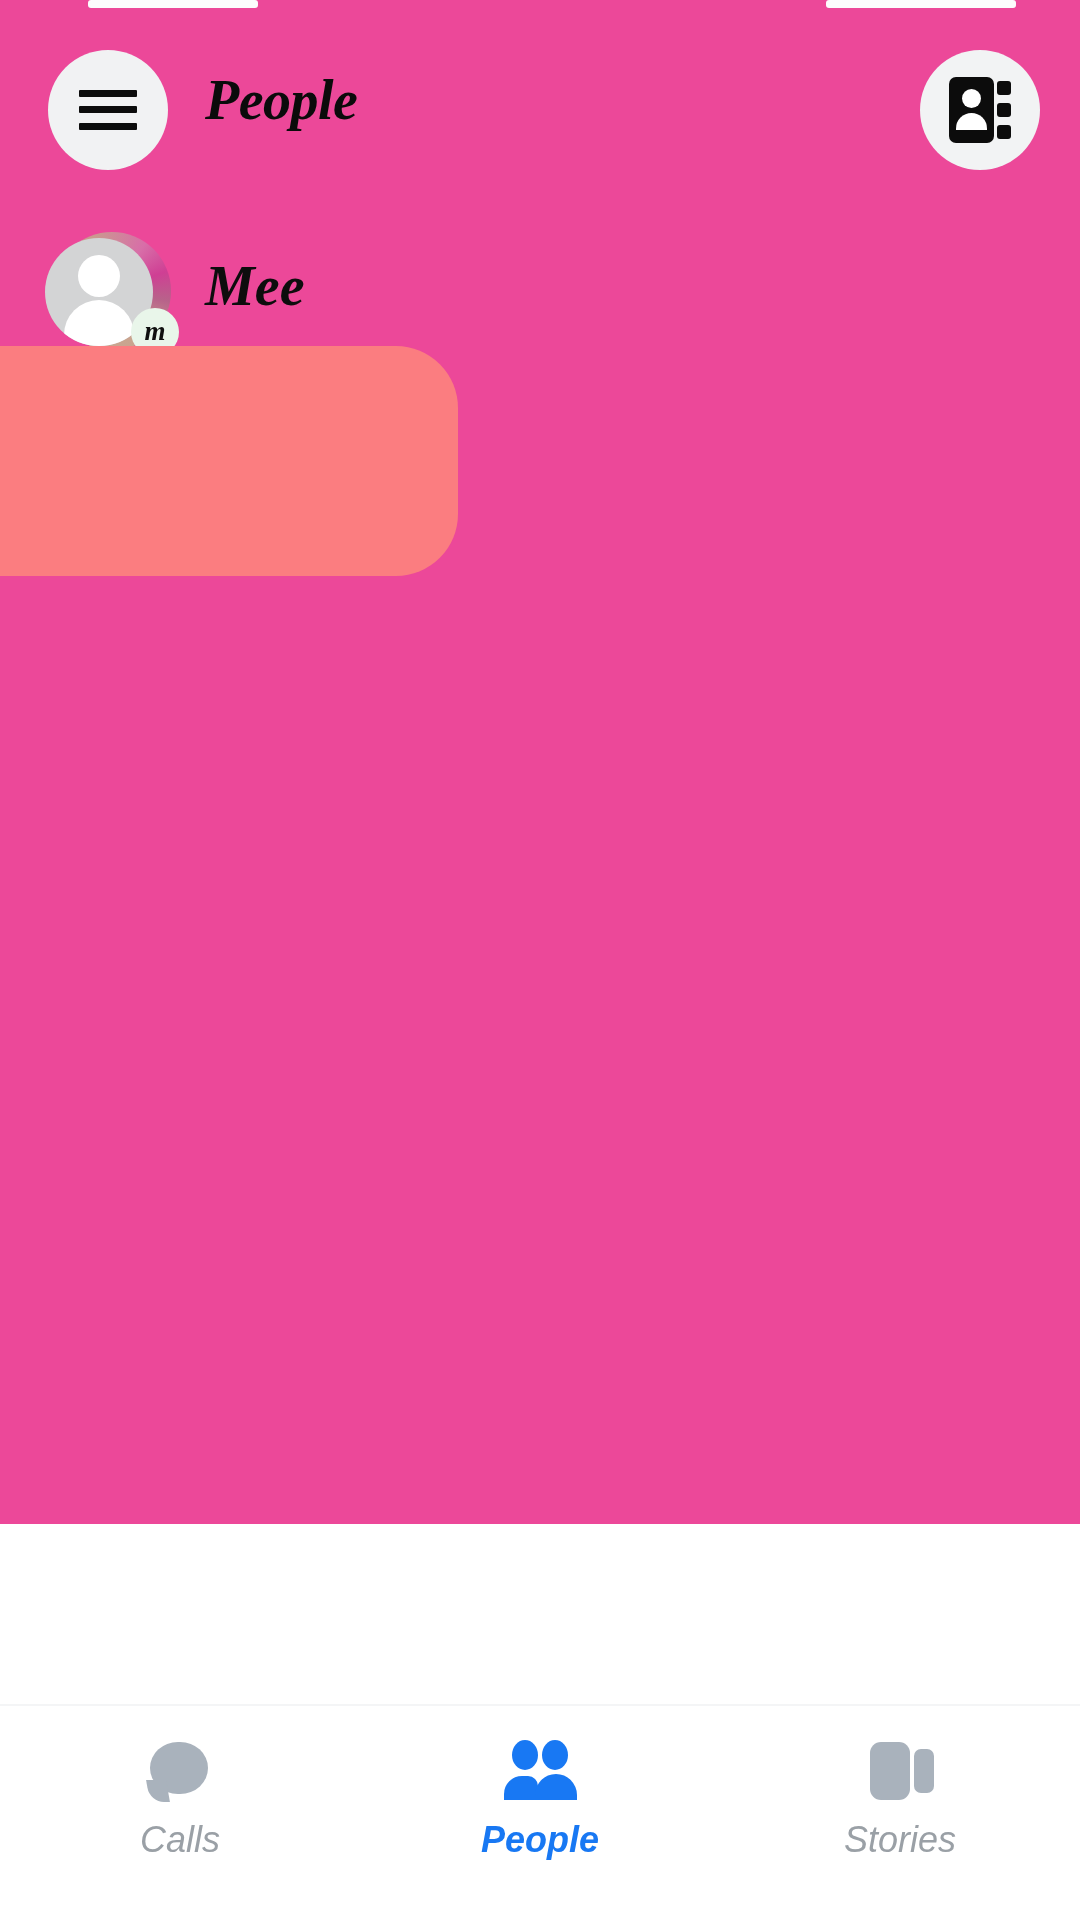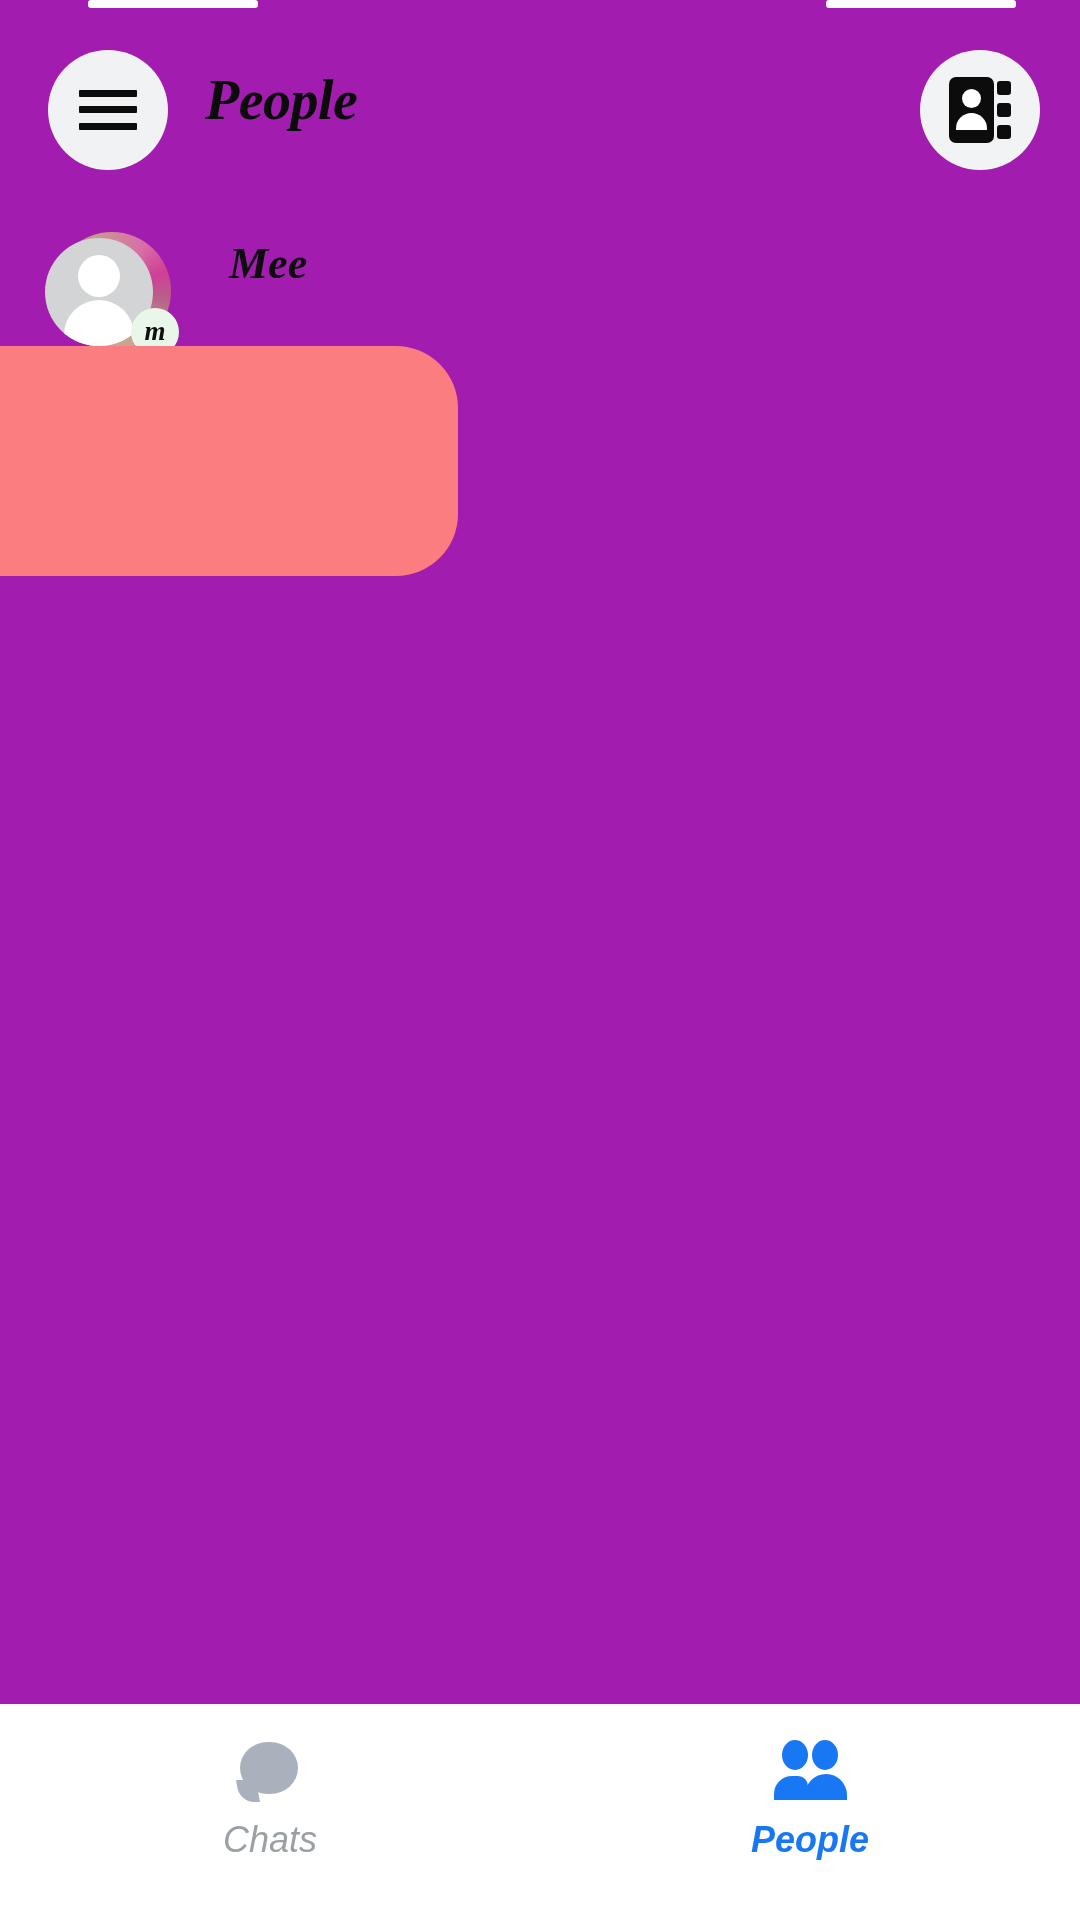--- a/index.html
+++ b/index.html
@@ -2,21 +2,21 @@
 <html><head>
 <meta charset="utf-8">
 <style>
   * { margin:0; padding:0; box-sizing:border-box; }
   html, body {
     width:1080px; height:1920px;
     background:#ffffff;
     font-family:"Liberation Serif", "DejaVu Serif", serif;
     overflow:hidden;
   }
-  #app { position:relative; width:1080px; height:1920px; background:#a21caf; }
+  #app { position:relative; width:1080px; height:1524px; background:#ec4899; }
 
   
   .statusbar { position:absolute; left:0; top:0; width:1080px; height:14px; }
   .sb-ghost-l { position:absolute; left:88px; top:0px; width:170px; height:8px;
                 background:#fcfcfd; border-radius:3px; }
   .sb-ghost-r { position:absolute; right:64px; top:0px; width:190px; height:8px;
                 background:#fcfcfd; border-radius:3px; }
 
   
   .header { position:absolute; left:0; top:14px; width:1080px; height:180px; }
@@ -79,23 +79,23 @@
     position:absolute; left:86px; top:78px; width:48px; height:48px;
     border-radius:24px; background:#e9f6ea;
     display:flex; align-items:center; justify-content:center;
   }
   .badge span {
     font-size:27px; font-weight:700; font-style:italic; color:#101010;
     line-height:1; margin-top:-2px;
   }
 
   .row-name {
-    position:absolute; left:205px; top:12px;
-    font-size:44px; font-weight:700; font-style:italic;
-    color:#0d0d0d; line-height:1; white-space:nowrap;margin-left:24px;
+    position:absolute; left:205px; top:28px;
+    font-size:56px; font-weight:700; font-style:italic;
+    color:#0d0d0d; line-height:1; white-space:nowrap;
   }
 
   
   .selection {
     position:absolute; left:-60px; top:146px; width:518px; height:230px;
     background:#fb7d80;
     border-radius:62px;
   }
 
   
@@ -252,30 +252,37 @@
   </div>
 
   <div class="nav-divider"></div>
   <div class="bottomnav">
 
     <button class="tab">
       <span class="tab-icon ic-chat">
         <span class="bub"></span>
           <span class="tail"></span>
       </span>
-      <span class="tab-label">Chats</span>
+      <span class="tab-label">Calls</span>
     </button>
 
 
     <button class="tab active">
       <span class="tab-icon ic-people">
         <span class="h1"></span>
           <span class="h2"></span>
         <span class="b1"></span>
           <span class="b2"></span>
       </span>
       <span class="tab-label">People</span>
     </button>
 
+    <button class="tab">
+      <span class="tab-icon ic-story">
+        <span class="c1"></span>
+          <span class="c2"></span>
+      </span>
+      <span class="tab-label">Stories</span>
+    </button>
 
   </div>
 
 </div>
 
 </body></html>

